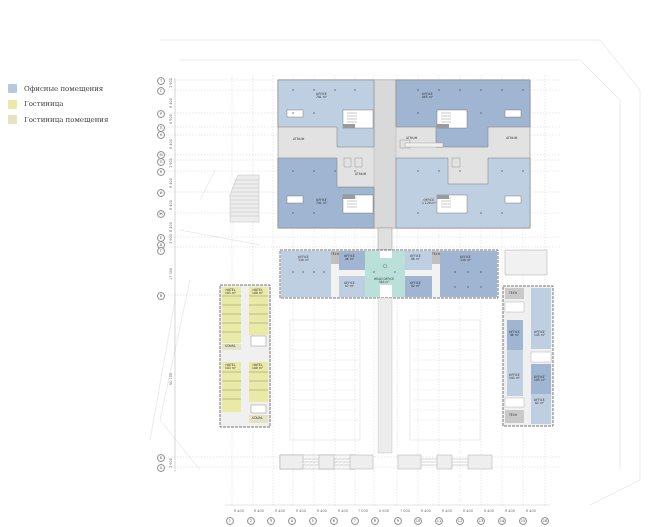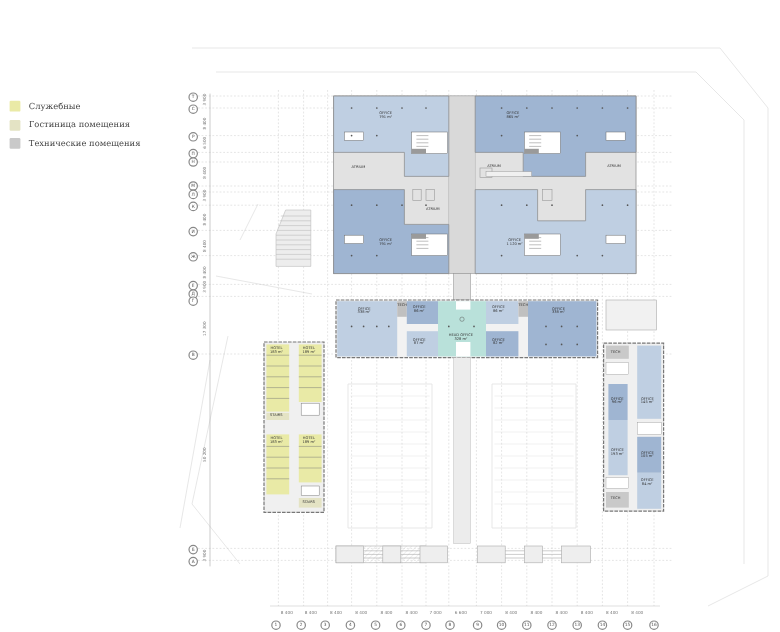--- a/index.html
+++ b/index.html
@@ -12,30 +12,30 @@
   .axis-bubble { position:absolute; width:6px; height:6px; border:0.6px solid #888; border-radius:50%; font-size:3.6px; line-height:6px; text-align:center; color:#555; font-family:"DejaVu Sans", sans-serif; background:#fff; }
   .dim { position:absolute; font-size:3.5px; color:#777; font-family:"DejaVu Sans", sans-serif; white-space:nowrap; }
   .vdim { position:absolute; font-size:3.5px; color:#777; font-family:"DejaVu Sans", sans-serif; white-space:nowrap; transform:rotate(-90deg); transform-origin:left top; }
   .room-label { position:absolute; font-size:3px; color:#333; font-family:"DejaVu Sans", sans-serif; text-align:center; line-height:3.4px; white-space:nowrap; }
 </style>
 </head>
 <body>
 
 <div class="legend">
   <div class="legend-item">
+    <div class="legend-swatch" style="background:#b7c8dc"></div>
+    <span class="legend-label">Офисные помещения</span>
+  </div>
+  <div class="legend-item">
     <div class="legend-swatch" style="background:#eaeaa6"></div>
-    <span class="legend-label">Служебные</span>
+    <span class="legend-label">Гостиница</span>
   </div>
   <div class="legend-item">
     <div class="legend-swatch" style="background:#e4e3c4"></div>
     <span class="legend-label">Гостиница помещения</span>
-  </div>
-  <div class="legend-item">
-    <div class="legend-swatch" style="background:#c9c9c9"></div>
-    <span class="legend-label">Технические помещения</span>
   </div>
 </div>
 
 <svg class="abs" style="left:0;top:0" width="650" height="527" viewBox="0 0 650 527">
   <defs>
     <pattern id="hatch" width="3" height="3" patternUnits="userSpaceOnUse" patternTransform="rotate(45)">
       <line x1="0" y1="0" x2="0" y2="3" stroke="#d8d8d8" stroke-width="0.6"></line>
     </pattern>
   </defs>
 

